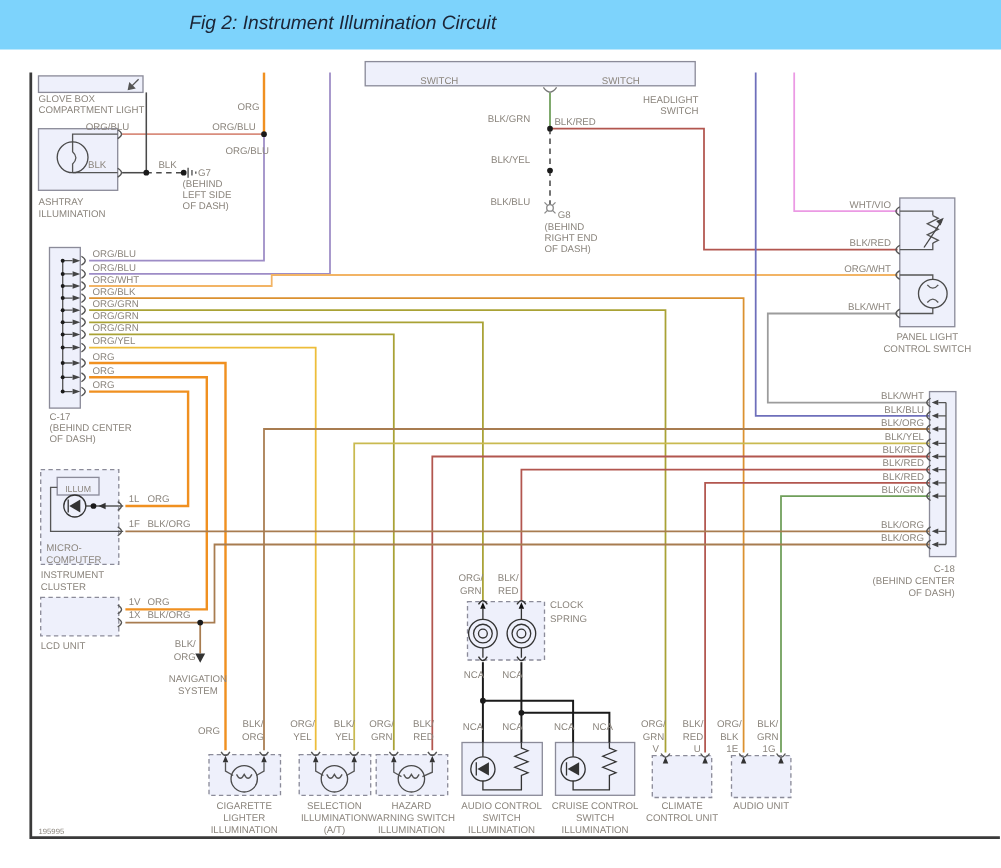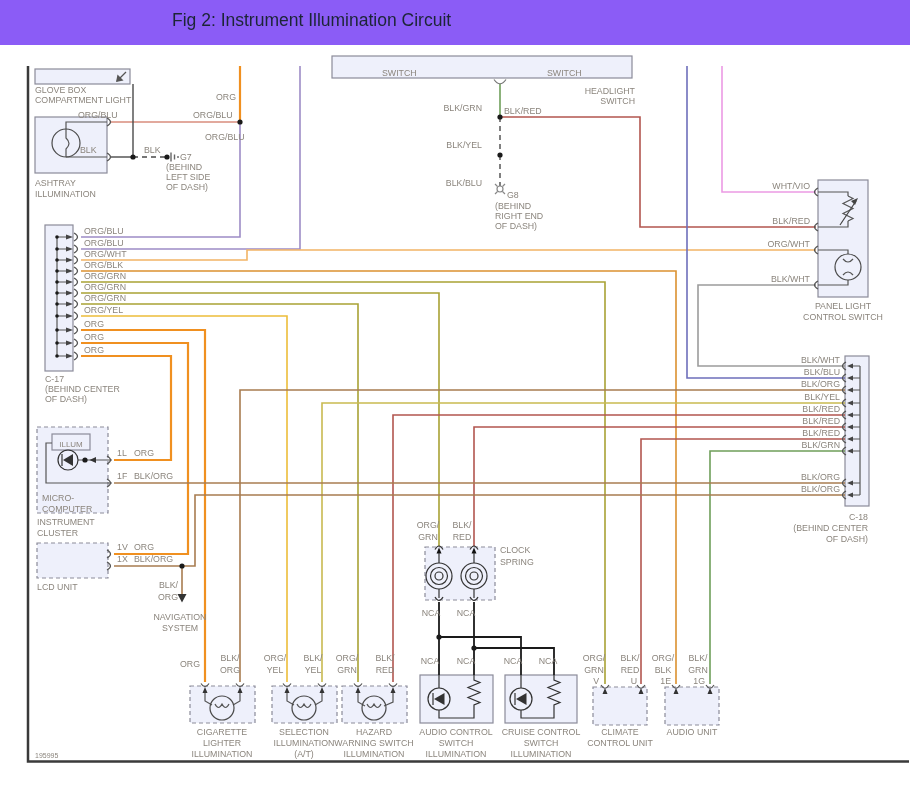--- a/index.html
+++ b/index.html
@@ -1,18 +1,18 @@
 <!DOCTYPE html>
 <html><head>
 <meta charset="utf-8">
 <style>
   html,body{margin:0;padding:0;background:#ffffff;}
   #stage{position:relative;width:910px;height:789px;background:#ffffff;overflow:hidden;
          font-family:"Liberation Sans", sans-serif;}
-  #hdr{position:absolute;left:0;top:0;width:910px;height:45px;background:#8b5cf6;}
+  #hdr{position:absolute;left:0;top:0;width:910px;height:45px;background:#7dd3fc;font-style:italic;}
   #hdr .t{position:absolute;left:172px;top:10px;font-size:17.5px;color:#1c2536;
           font-family:"Liberation Sans", sans-serif;}
   svg{position:absolute;left:0;top:0;}
   text{font-family:"Liberation Sans", sans-serif;}
 </style>
 </head>
 <body>
 
 <div id="stage">
   <div id="hdr">

